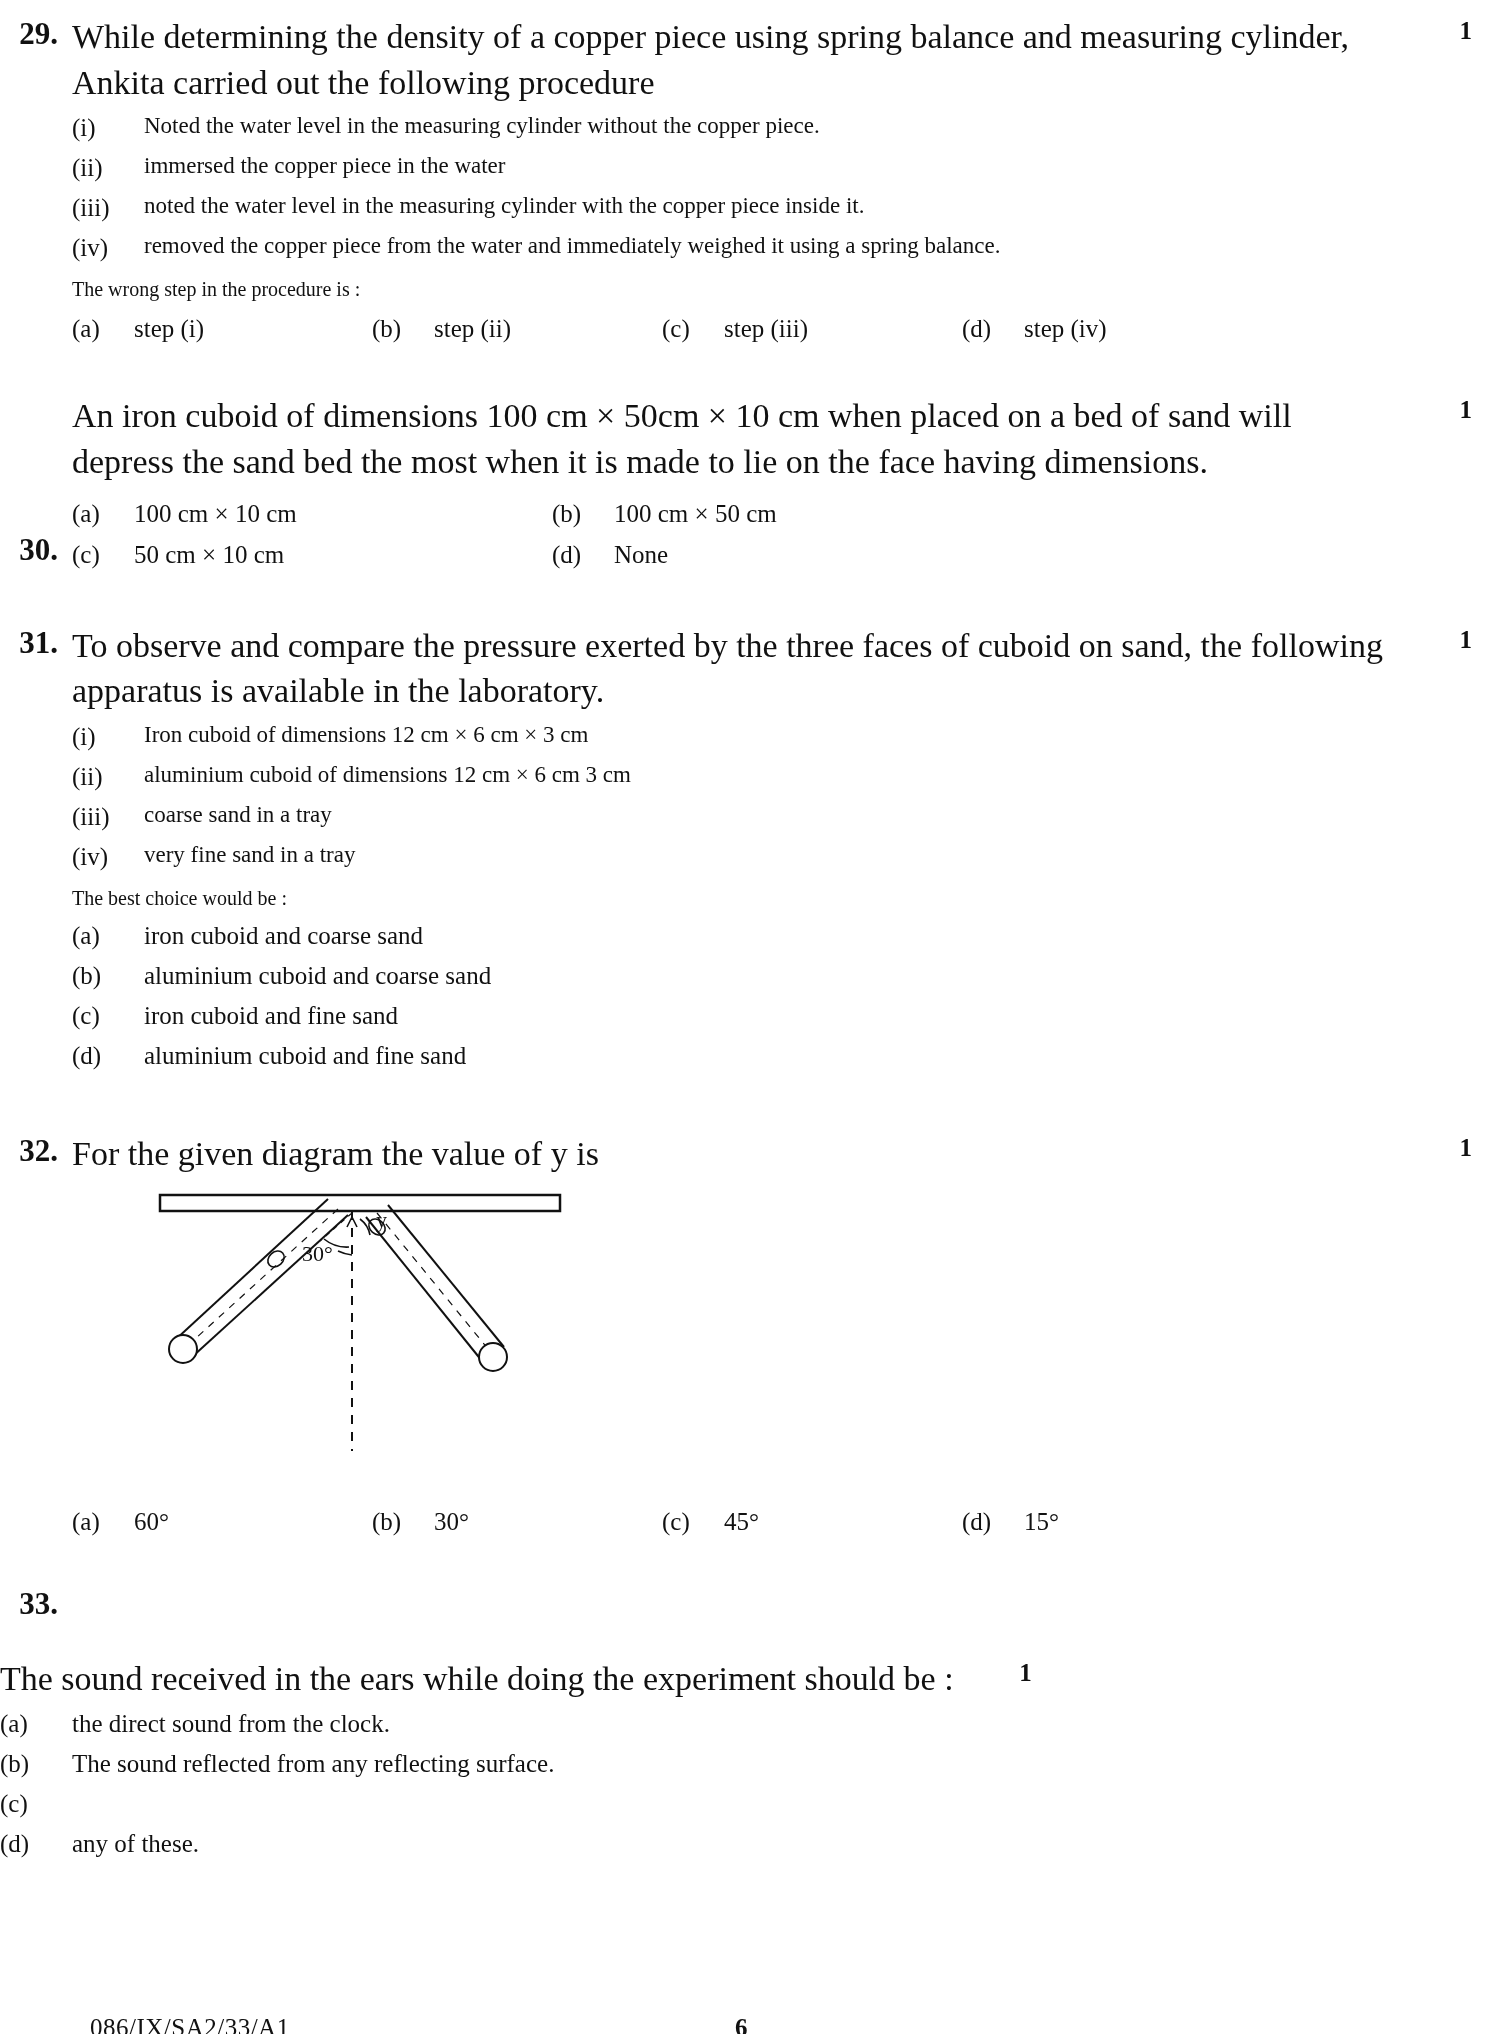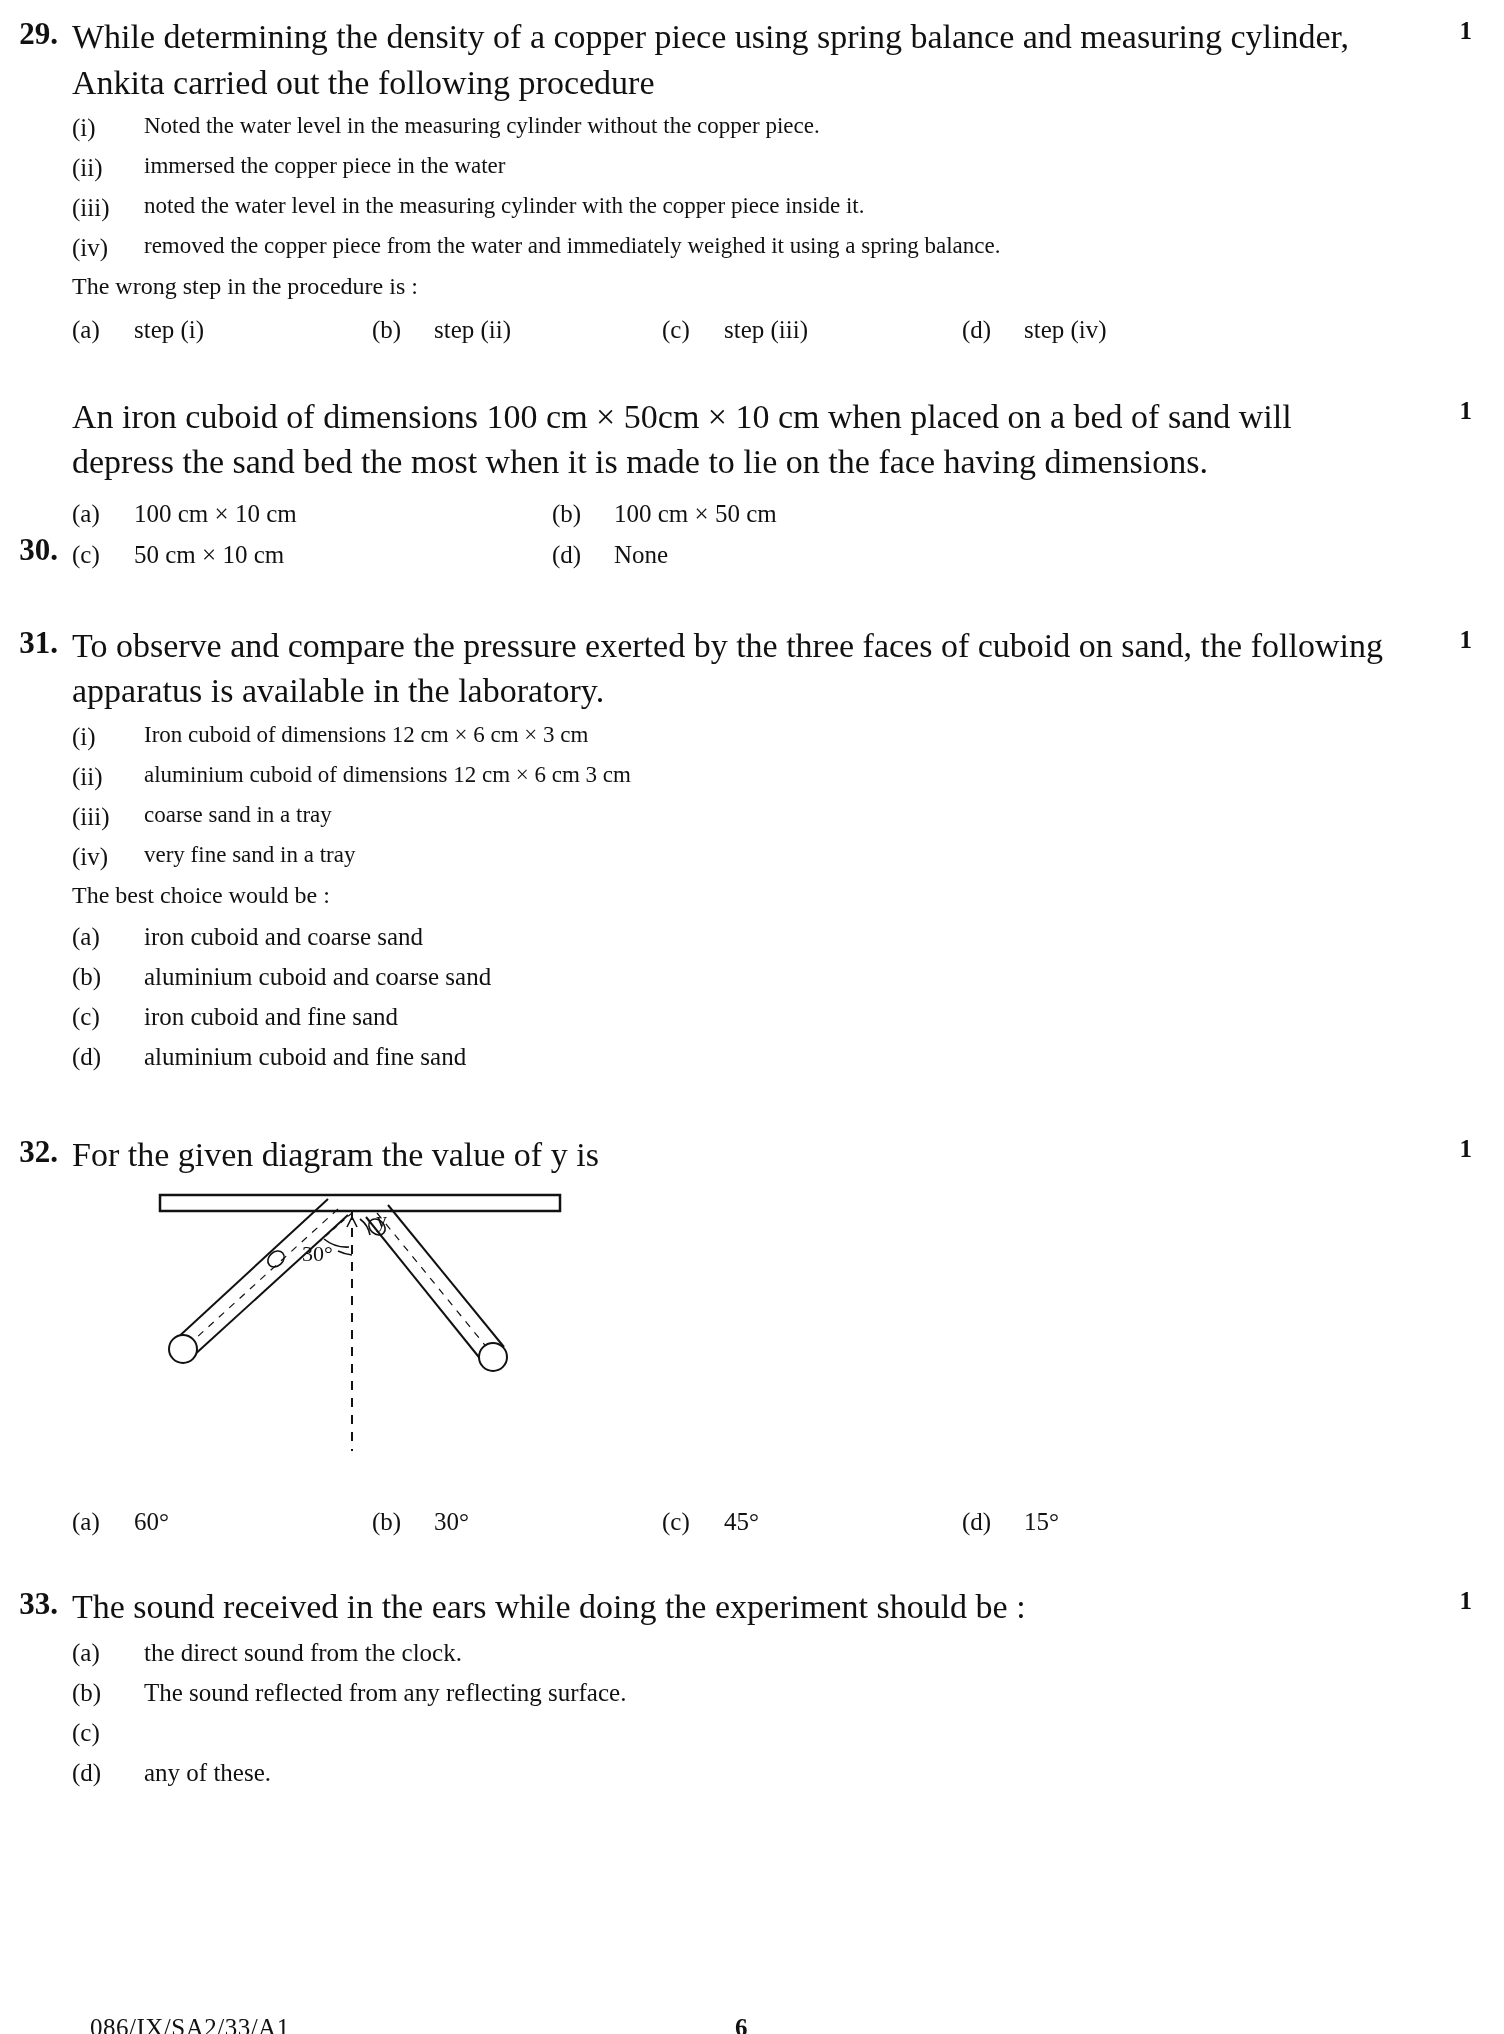--- a/index.html
+++ b/index.html
@@ -68,22 +68,22 @@
     width: 72px;
     flex: 0 0 72px;
     font-size: 25px;
   }
   .romantext {
     flex: 1 1 auto;
     font-size: 23px;
     line-height: 1.3;
   }
   .lead {
-    margin-top: 2px;
-    font-size: 24px;
+    margin-top: 12px;
+    font-size: 20px;
   }
   .opts-row {
     display: flex;
     margin-top: 10px;
   }
   .opt {
     display: flex;
     align-items: flex-start;
     font-size: 25px;
   }
@@ -322,21 +322,21 @@
         </div>
         <div class="opt">
           <div class="optlabel">(d)</div>
           <div class="opttext">15°</div>
         </div>
       </div>
       <div class="marks" style="top:0;">1</div>
     </div>
   </div>
 
-  <div class="q" style="margin-top:46px;">
+  <div class="q" style="margin-top:46px;flex-direction:column;">
     <div class="qnum">33.</div>
     <div class="qbody">
       <div class="stem">The sound received in the ears while doing the experiment should be :</div>
       <div class="vertopts" style="margin-top:6px;">
         <div class="vertrow">
           <div class="vertlabel">(a)</div>
           <div>the direct sound from the clock.</div>
         </div>
         <div class="vertrow">
           <div class="vertlabel">(b)</div>

